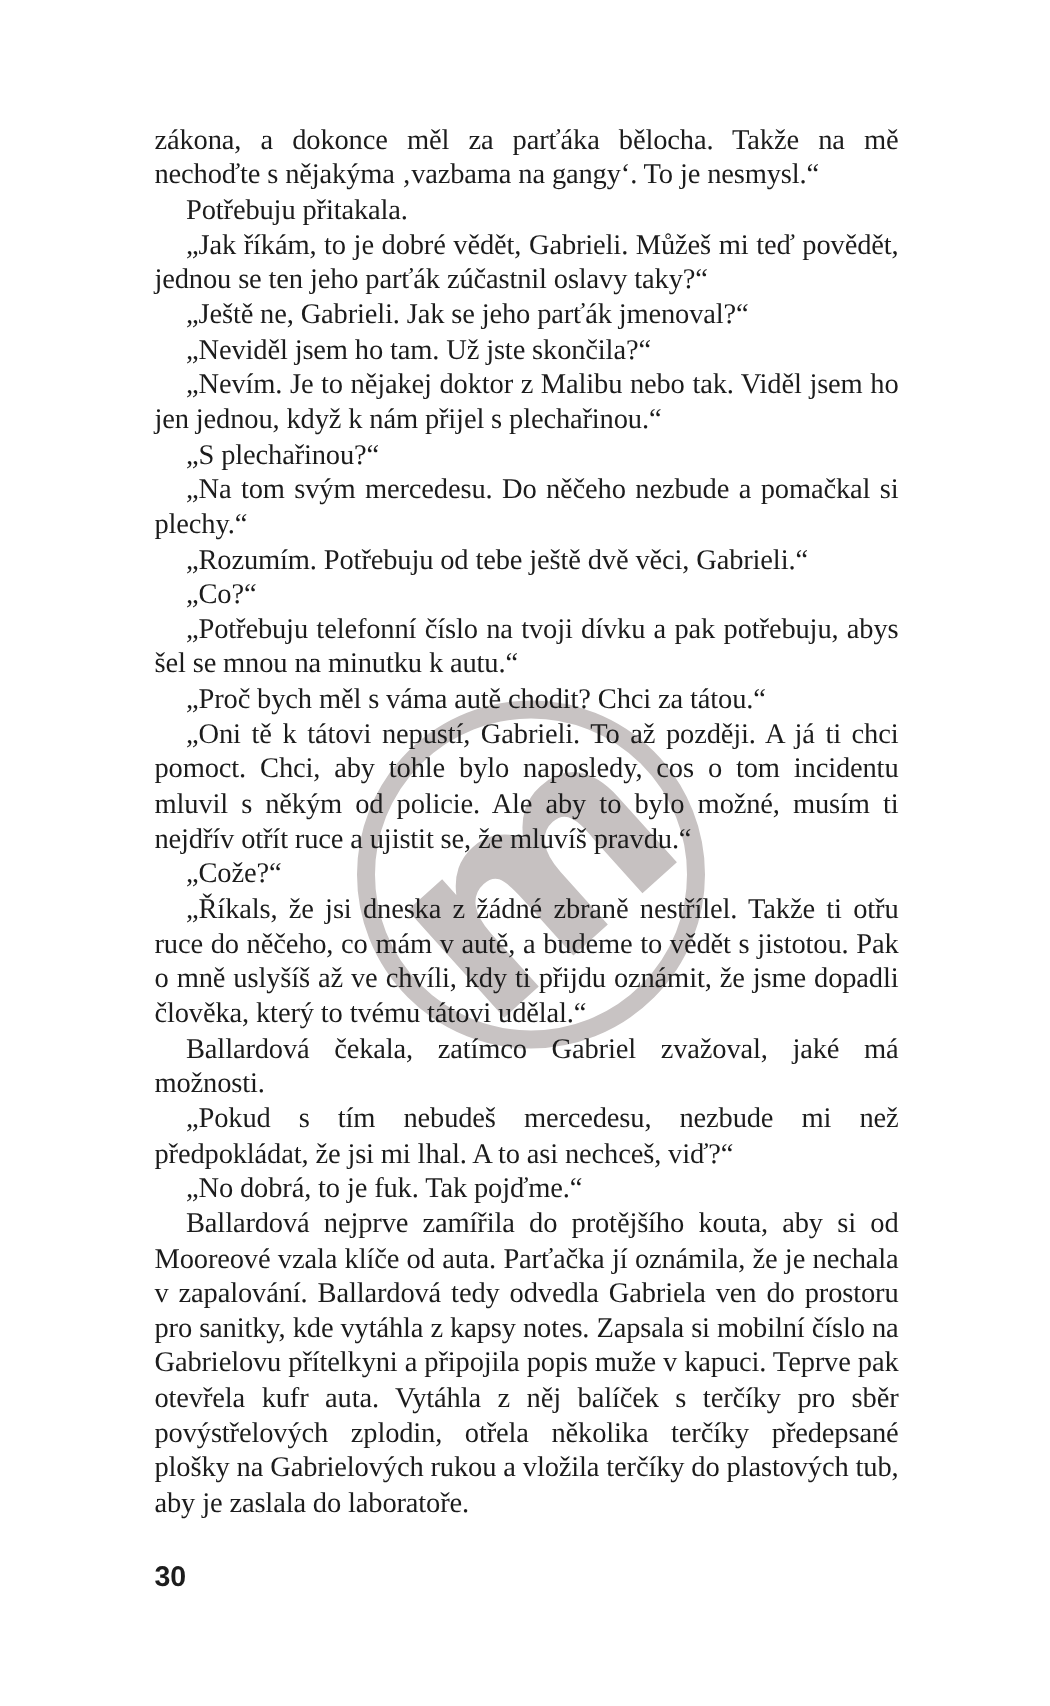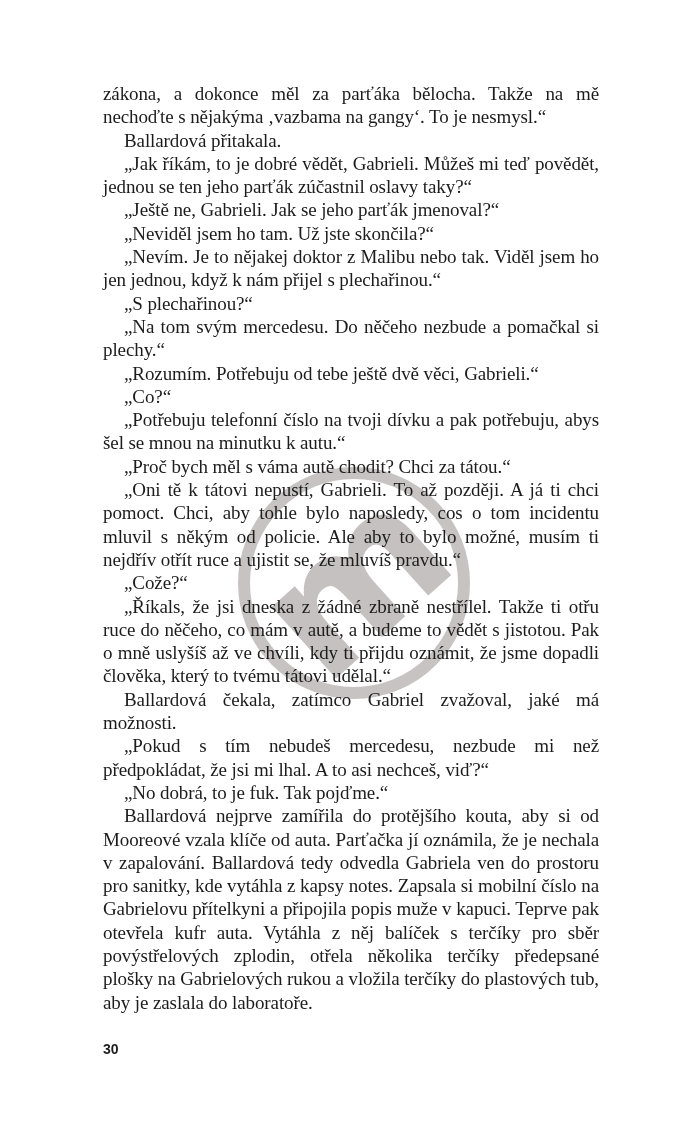--- a/index.html
+++ b/index.html
@@ -43,39 +43,39 @@
   .text-block p.indent {
     text-indent: 21px;
   }
   .page-number {
     position: absolute;
     left: 103px;
     top: 1041px;
     z-index: 2;
     font-family: "Liberation Sans", sans-serif;
     font-weight: bold;
-    font-size: 14px;
+    font-size: 19px;
     color: #1d1d1d;
   }
 </style>
 </head>
 <body>
 
 <div class="page">
 
   <div class="watermark">
     <svg width="242" height="242" viewBox="0 0 242 242">
       <circle id="wm-ring" cx="121" cy="121" r="110" fill="none" stroke="#c8c3c3" stroke-width="12"></circle>
       <text id="wm-glyph" x="121" y="180" font-family="DejaVu Sans, sans-serif" font-weight="bold" font-size="176" text-anchor="middle" fill="#c6c1c1" transform="rotate(-42 121 121)">m</text>
     </svg>
   </div>
 
   <div class="text-block" id="text-block">
       <p class="">zákona, a dokonce měl za parťáka bělocha. Takže na mě nechoďte s nějakýma ‚vazbama na gangy‘. To je nesmysl.“</p>
-      <p class="indent">Ballardová přitakala.</p>
+      <p class="indent">Potřebuju přitakala.</p>
       <p class="indent">„Jak říkám, to je dobré vědět, Gabrieli. Můžeš mi teď povědět, jednou se ten jeho parťák zúčastnil oslavy taky?“</p>
       <p class="indent">„Ještě ne, Gabrieli. Jak se jeho parťák jmenoval?“</p>
       <p class="indent">„Neviděl jsem ho tam. Už jste skončila?“</p>
       <p class="indent">„Nevím. Je to nějakej doktor z Malibu nebo tak. Viděl jsem ho jen jednou, když k nám přijel s plechařinou.“</p>
       <p class="indent">„S plechařinou?“</p>
       <p class="indent">„Na tom svým mercedesu. Do něčeho nezbude a pomačkal si plechy.“</p>
       <p class="indent">„Rozumím. Potřebuju od tebe ještě dvě věci, Gabrieli.“</p>
       <p class="indent">„Co?“</p>
       <p class="indent">„Potřebuju telefonní číslo na tvoji dívku a pak potřebuju, abys šel se mnou na minutku k autu.“</p>
       <p class="indent">„Proč bych měl s váma autě chodit? Chci za tátou.“</p>

